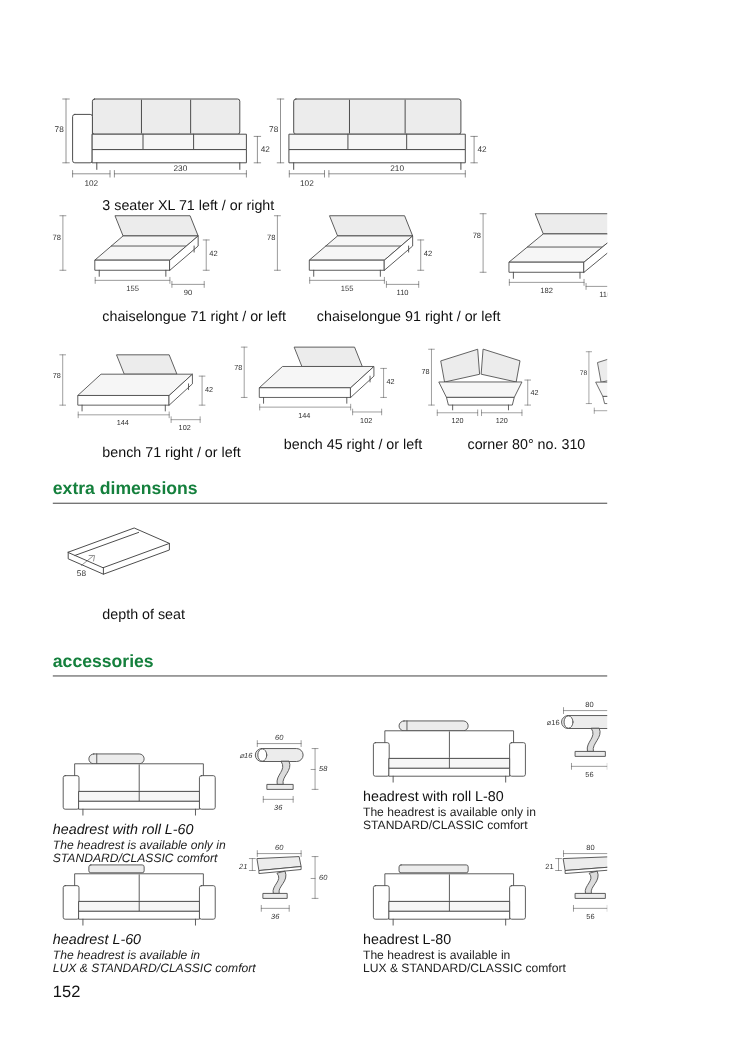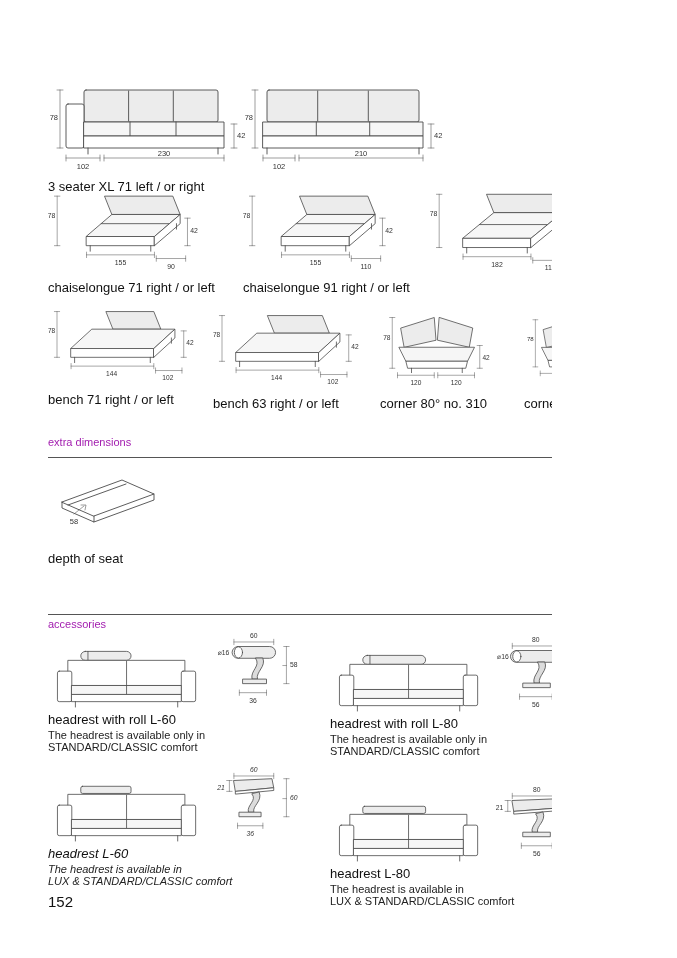--- a/index.html
+++ b/index.html
@@ -1,21 +1,21 @@
 <!DOCTYPE html>
 <html><head>
 <meta charset="utf-8">
 <style>
   * { margin:0; padding:0; box-sizing:border-box; }
   html,body { background:#fff; }
   body { font-family:"Liberation Sans", sans-serif; color:#111; }
   .page { position:relative; width:552px; height:958px; background:#fff; overflow:hidden;padding-left:22px; }
   .fig { position:absolute; }
-  .caption { font-size:13px; color:#111; margin-top:3px; white-space:nowrap; }
-  .heading { position:absolute; font-size:11px; font-weight:normal; color:#a21caf; }
+  .caption { font-size:13px; color:#111; margin-top:3px; white-space:nowrap;margin-left:45px; }
+  .heading { position:absolute; font-size:16px; font-weight:bold; color:#15803d; }
   .rule { position:absolute; left:48px; width:583px; border:none; border-top:1px solid #555; }
   .acc { position:absolute; width:272px; height:128px; }
   .acc svg { position:absolute; }
   .acc .caption { position:absolute; left:0; top:80px; margin:0; }
   .acc .note { position:absolute; left:0; font-size:11px; color:#222; white-space:nowrap; }
   .acc .n1 { top:97px; }
   .acc .n2 { top:109px; }
   .pagenum { position:absolute; left:48px; top:893px; font-size:15px; color:#111; }
   svg { overflow:visible; display:block; }
   svg line, svg path, svg rect, svg polygon, svg ellipse {
@@ -157,21 +157,21 @@
         <path d="M36,75 V81 M36,78 H110 M110,75 V81"></path>
         <path d="M112,79 V85 M112,82 H150 M150,79 V85"></path>
         <text x="8" y="34" text-anchor="end">78</text>
         <text x="155" y="52">42</text>
         <text x="73" y="89" text-anchor="middle">182</text>
         <text x="131" y="93" text-anchor="middle">110</text>
       </g>
     </svg>
   </figure>
 
-  <figure class="fig" style="left:48px; top:301px;">
+  <figure class="fig" style="left:48px; top:312px;">
     <svg width="150" height="88" viewBox="0 0 170 100">
       <g>
         <polygon class="cushion" points="66,12 120,12 128,32 74,32"></polygon>
         <polygon class="cushion-light" points="50,32 144,32 120,54 26,54"></polygon>
         <polygon class="body" points="26,54 120,54 120,64 26,64"></polygon>
         <polygon class="body" points="120,54 144,32 144,42 120,64"></polygon>
         <line x1="30" y1="64" x2="30" y2="70"></line>
         <line x1="116" y1="64" x2="116" y2="70"></line>
         <line x1="140" y1="42" x2="140" y2="48"></line>
       </g>
@@ -204,21 +204,21 @@
         <path d="M7,12 H13 M10,12 V64 M7,64 H13"></path>
         <path d="M151,34 H157 M154,34 V64 M151,64 H157"></path>
         <path d="M26,71 V77 M26,74 H120 M120,71 V77"></path>
         <path d="M122,76 V82 M122,79 H152 M152,76 V82"></path>
         <text x="8" y="36" text-anchor="end">78</text>
         <text x="157" y="50">42</text>
         <text x="72" y="85" text-anchor="middle">144</text>
         <text x="136" y="90" text-anchor="middle">102</text>
       </g>
     </svg>
-    <figcaption class="caption">bench 63 right / or left</figcaption>
+    <figcaption class="caption">bench 45 right / or left</figcaption>
   </figure>
 
   <figure class="fig" style="left:380px; top:305px;">
     <svg width="112" height="88" viewBox="0 0 128 100">
       <g>
         <polygon class="cushion" points="24,26 62,14 64,40 28,48"></polygon>
         <polygon class="cushion" points="68,14 106,26 102,48 66,40"></polygon>
         <polygon class="cushion-light" points="22,48 108,48 100,64 30,64"></polygon>
         <polygon class="body" points="30,64 100,64 98,72 32,72"></polygon>
         <line x1="36" y1="72" x2="36" y2="77"></line>
@@ -273,24 +273,24 @@
         <path d="M14,34 V40 L46,54 V48 M46,54 L106,32 V26"></path>
       </g>
       <g class="dim">
         <path d="M26,46 L36,38 M33,37 L38,37 L37,42"></path>
         <text x="26" y="56" text-anchor="middle">58</text>
       </g>
     </svg>
     <figcaption class="caption" style="margin-top:8px;">depth of seat</figcaption>
   </figure>
 
-  <h2 class="heading" style="left:48px; top:618px;">accessories</h2>
+  <h2 class="heading" style="left:48px; top:593px;">accessories</h2>
   <hr class="rule" style="top:614px;">
 
-  <div class="acc" style="left:48px; top:632px;">
+  <div class="acc" style="left:48px; top:666px;font-style:italic;">
     <svg style="left:0; top:14px;" width="158" height="70" viewBox="0 0 175 78">
       <g>
         <rect class="cushion" x="36" y="6" width="56" height="10" rx="5"></rect>
         <line x1="44" y1="6" x2="44" y2="16"></line>
         <rect class="body" x="22" y="16" width="130" height="28"></rect>
         <line x1="87" y1="17" x2="87" y2="43"></line>
         <rect class="body" x="10" y="28" width="16" height="34" rx="2"></rect>
         <rect class="body" x="148" y="28" width="16" height="34" rx="2"></rect>
         <rect class="cushion-light" x="26" y="44" width="122" height="10"></rect>
         <line x1="87" y1="44" x2="87" y2="54"></line>
@@ -390,21 +390,21 @@
         <text x="12" y="26" text-anchor="end">21</text>
         <text x="84" y="38">60</text>
         <text x="40" y="77" text-anchor="middle">36</text>
       </g>
     </svg>
     <div class="caption">headrest L-60</div>
     <div class="note n1">The headrest is available in</div>
     <div class="note n2">LUX &amp; STANDARD/CLASSIC comfort</div>
   </div>
 
-  <div class="acc" style="left:330px; top:786px;">
+  <div class="acc" style="left:330px; top:766px;">
     <svg style="left:0; top:14px;" width="158" height="70" viewBox="0 0 175 78">
       <g>
         <rect class="cushion" x="36" y="7" width="70" height="8" rx="2"></rect>
         <rect class="body" x="22" y="16" width="130" height="28"></rect>
         <line x1="87" y1="17" x2="87" y2="43"></line>
         <rect class="body" x="10" y="28" width="16" height="34" rx="2"></rect>
         <rect class="body" x="148" y="28" width="16" height="34" rx="2"></rect>
         <rect class="cushion-light" x="26" y="44" width="122" height="10"></rect>
         <line x1="87" y1="44" x2="87" y2="54"></line>
         <rect class="body" x="26" y="54" width="122" height="8"></rect>

